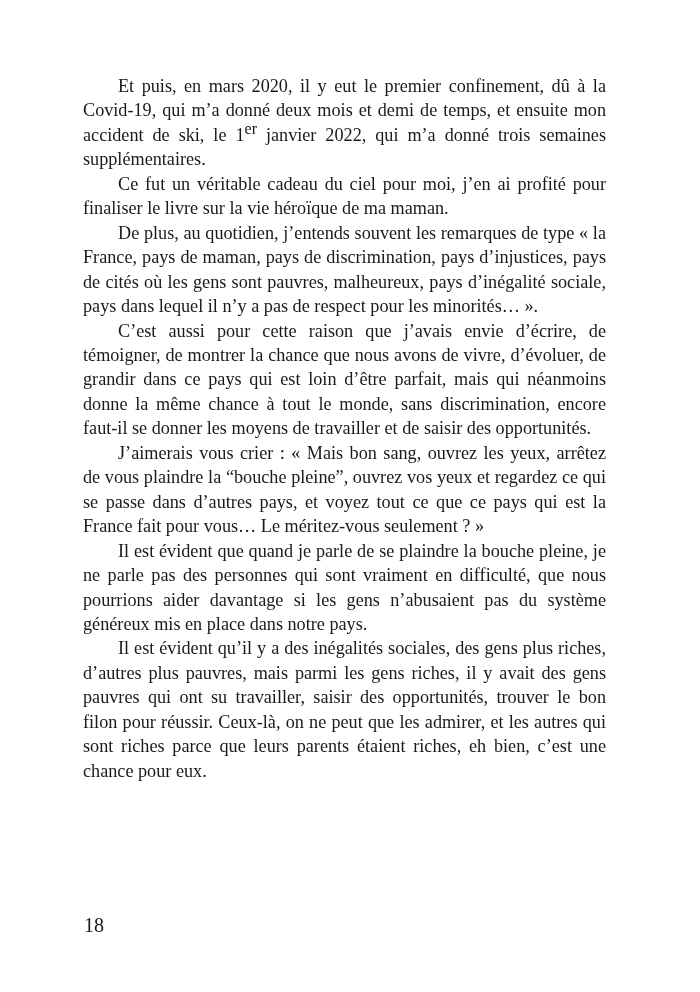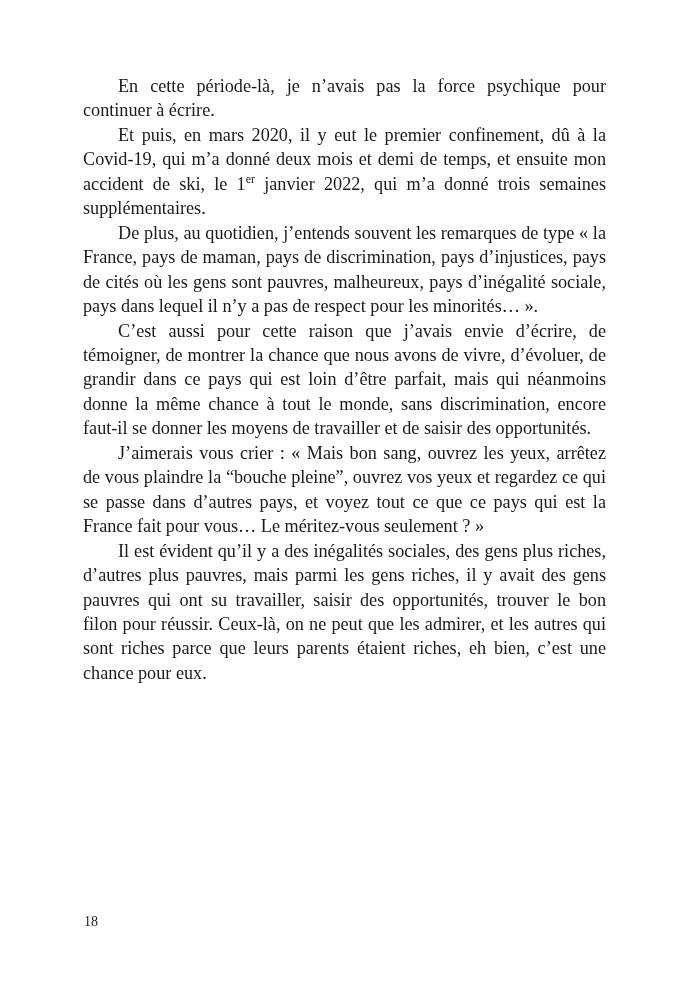--- a/index.html
+++ b/index.html
@@ -13,35 +13,36 @@
     font-size: 18.2px;
     line-height: 24.45px;
     color: #1a1a1a;
   }
   .page p {
     margin: 0;
     text-indent: 35px;
     text-align: justify;
     hyphens: none;
   }
-  sup { font-size: 12px; line-height: 0; vertical-align: 7px; }
+  sup { font-size: 16px; line-height: 0; vertical-align: 7px; }
   .folio {
     position: absolute;
     left: 84px;
     top: 914px;
     font-family: "Liberation Serif", serif;
-    font-size: 14px;
+    font-size: 20px;
     color: #1a1a1a;
   }
 </style>
 </head>
 <body>
 
 <div class="page">
-  <p>En cette période-là, je n’avais pas la force psychique pour continuer à écrire.</p>
   <p><span>Et puis, en mars 2020, il y eut le premier confinement, dû à la Covid-19, qui m’a donné deux mois et demi de temps, et ensuite mon accident de ski, le 1</span><sup>er</sup><span> janvier 2022, qui m’a donné trois semaines supplémentaires.</span></p>
+  <p>Ce fut un véritable cadeau du ciel pour moi, j’en ai profité pour finaliser le livre sur la vie héroïque de ma maman.</p>
   <p>De plus, au quotidien, j’entends souvent les remarques de type « la France, pays de maman, pays de discrimination, pays d’injustices, pays de cités où les gens sont pauvres, malheureux, pays d’inégalité sociale, pays dans lequel il n’y a pas de respect pour les minorités… ».</p>
   <p>C’est aussi pour cette raison que j’avais envie d’écrire, de témoigner, de montrer la chance que nous avons de vivre, d’évoluer, de grandir dans ce pays qui est loin d’être parfait, mais qui néanmoins donne la même chance à tout le monde, sans discrimination, encore faut-il se donner les moyens de travailler et de saisir des opportunités.</p>
   <p>J’aimerais vous crier : « Mais bon sang, ouvrez les yeux, arrêtez de vous plaindre la “bouche pleine”, ouvrez vos yeux et regardez ce qui se passe dans d’autres pays, et voyez tout ce que ce pays qui est la France fait pour vous… Le méritez-vous seulement ? »</p>
+  <p>Il est évident que quand je parle de se plaindre la bouche pleine, je ne parle pas des personnes qui sont vraiment en difficulté, que nous pourrions aider davantage si les gens n’abusaient pas du système généreux mis en place dans notre pays.</p>
   <p>Il est évident qu’il y a des inégalités sociales, des gens plus riches, d’autres plus pauvres, mais parmi les gens riches, il y avait des gens pauvres qui ont su travailler, saisir des opportunités, trouver le bon filon pour réussir. Ceux-là, on ne peut que les admirer, et les autres qui sont riches parce que leurs parents étaient riches, eh bien, c’est une chance pour eux.</p>
 </div>
 
 <div class="folio">18</div>
 
 </body></html>

